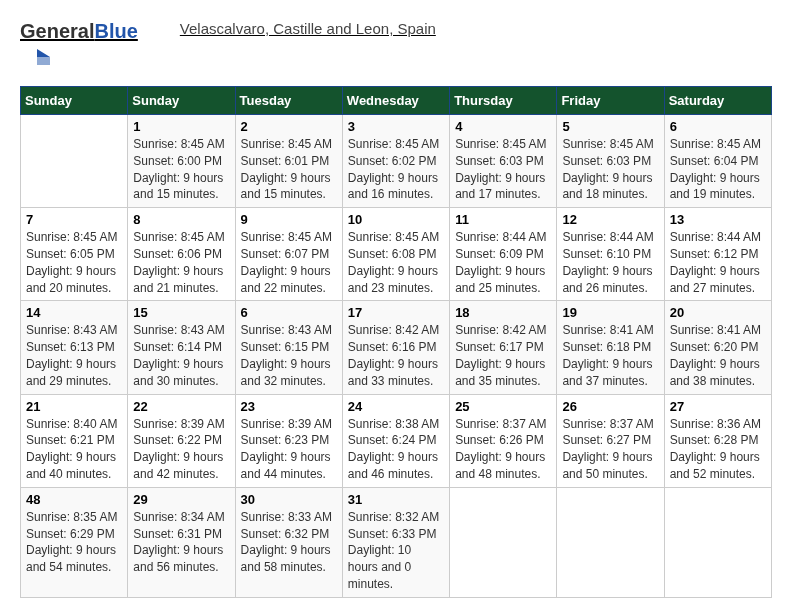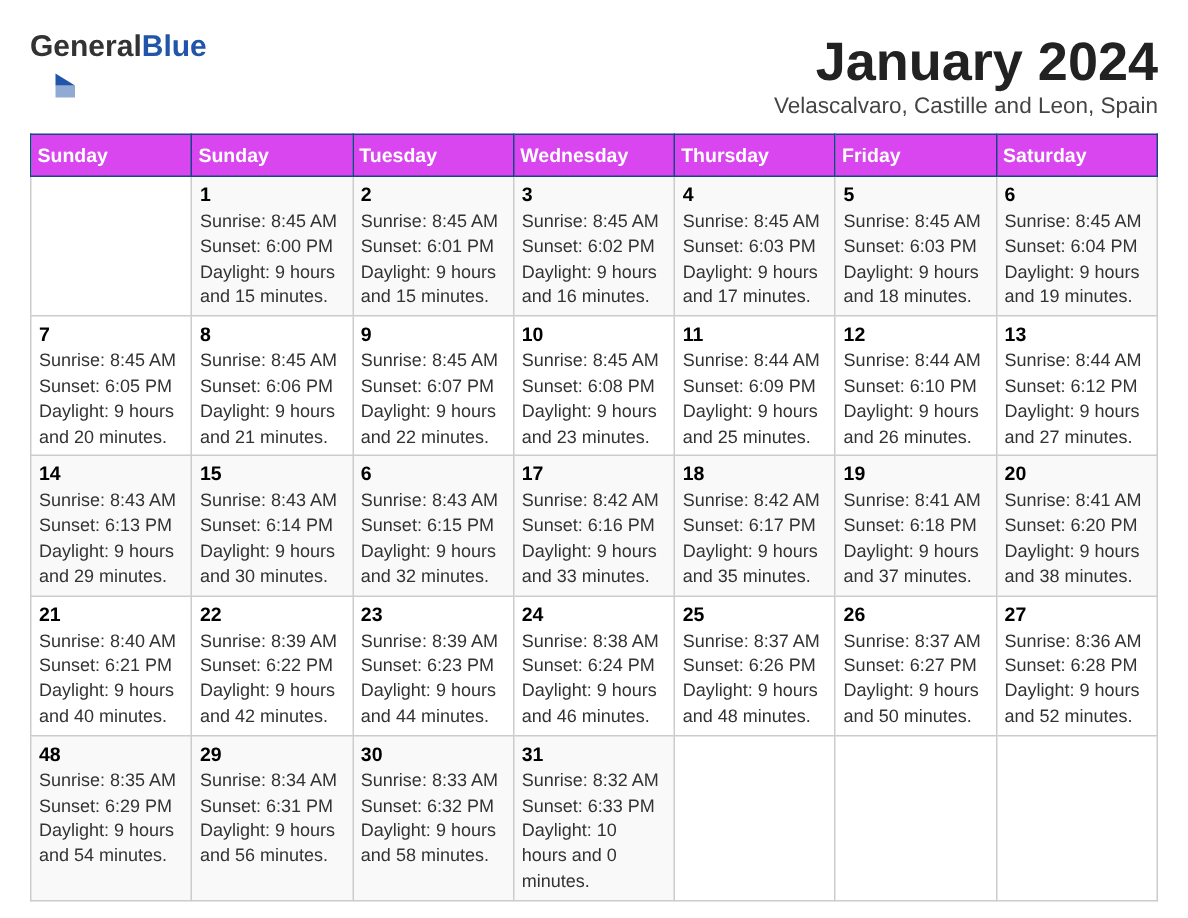--- a/index.html
+++ b/index.html
@@ -5,23 +5,24 @@
     * { margin: 0; padding: 0; box-sizing: border-box; }
     body {
       font-family: Arial, sans-serif;
       background: #fff;
       width: 792px;
       min-height: 612px;
       padding: 20px;
     }
     .header {
       display: flex;
-      justify-content: space-between;
+      justify-content: flex-start;
       align-items: flex-start;
       margin-bottom: 10px;
+      text-decoration: underline;
     }
     .logo {
       display: flex;
       align-items: center;
     }
     .logo-text {
       font-size: 20px;
       font-weight: bold;
       line-height: 1.1;
     }
@@ -44,21 +45,21 @@
       font-size: 15px;
       color: #444;
       margin-left: 42px;
     }
     table {
       width: 100%;
       border-collapse: collapse;
       font-size: 11px;
     }
     thead tr th {
-      background-color: #d946ef;
+      background-color: #14532d;
       color: #fff;
       padding: 6px 4px;
       text-align: left;
       font-size: 13px;
       font-weight: bold;
       border: 1px solid #1a4488;
     }
     tbody tr td {
       border: 1px solid #ccc;
       vertical-align: top;
@@ -96,21 +97,20 @@
         <span class="logo-general">General</span><span class="logo-blue">Blue</span>
       </div>
       
       <svg class="logo-icon" viewBox="0 0 30 20" xmlns="http://www.w3.org/2000/svg">
         <path d="M15 2 L28 10 L15 10 Z" fill="#2255aa"></path>
         <path d="M15 10 L28 10 L28 18 L15 18 Z" fill="#2255aa" opacity="0.5"></path>
       </svg>
     </div>
   </div>
   <div class="title-block">
-    <div class="month-title">January 2024</div>
     <div class="location">Velascalvaro, Castille and Leon, Spain</div>
   </div>
 </div>
 
 <table>
   <thead>
     <tr id="header-row">
         <th>Sunday</th>
         <th>Sunday</th>
         <th>Tuesday</th>

